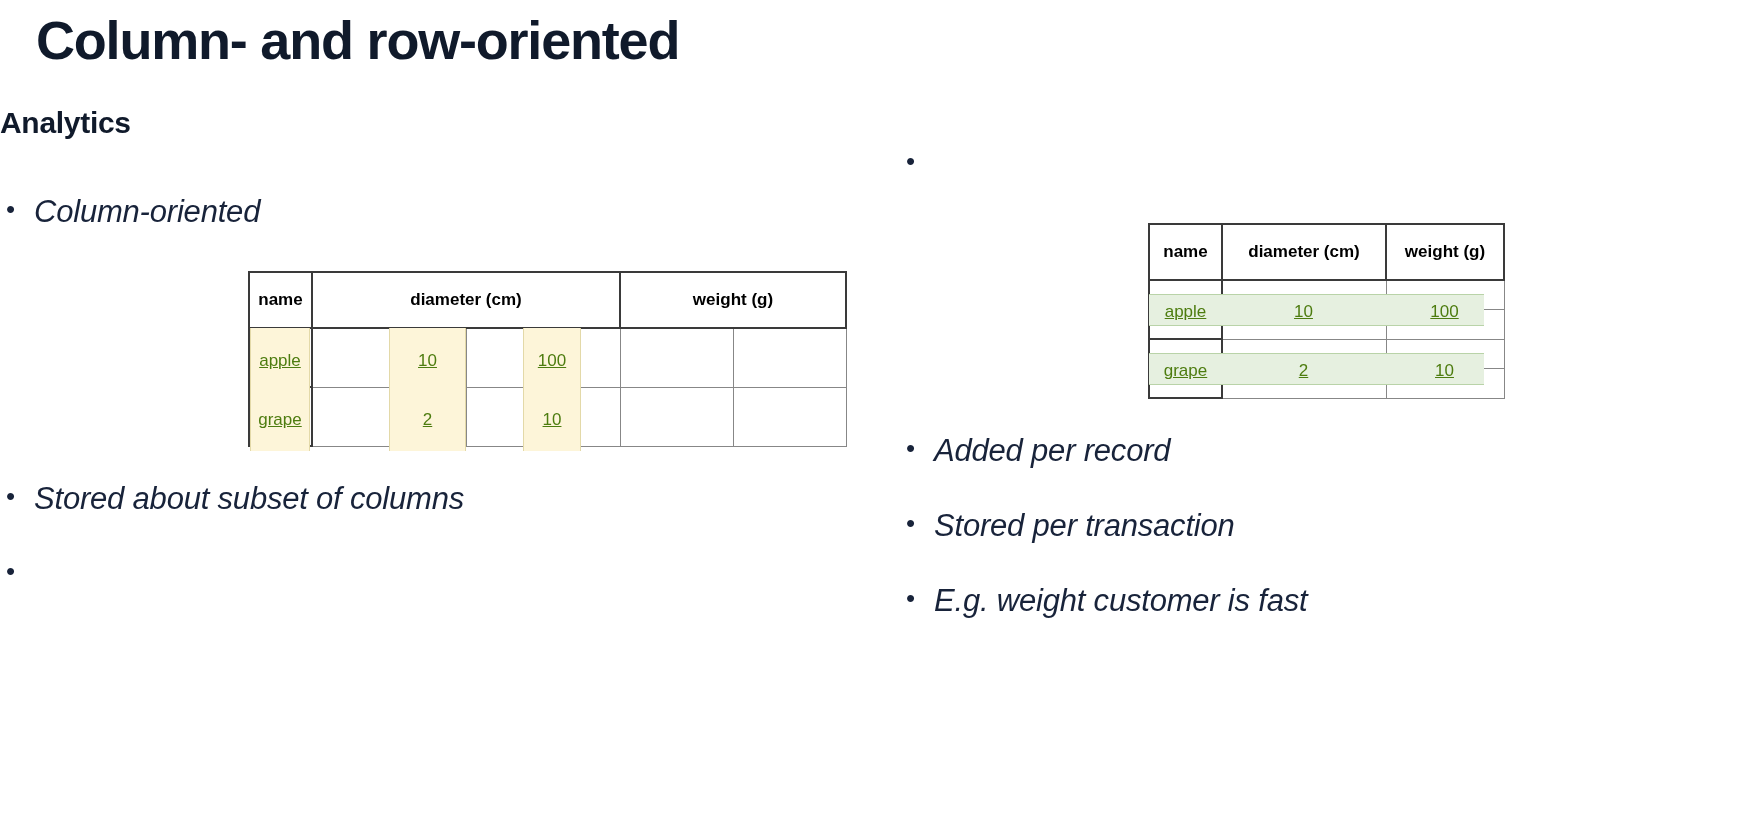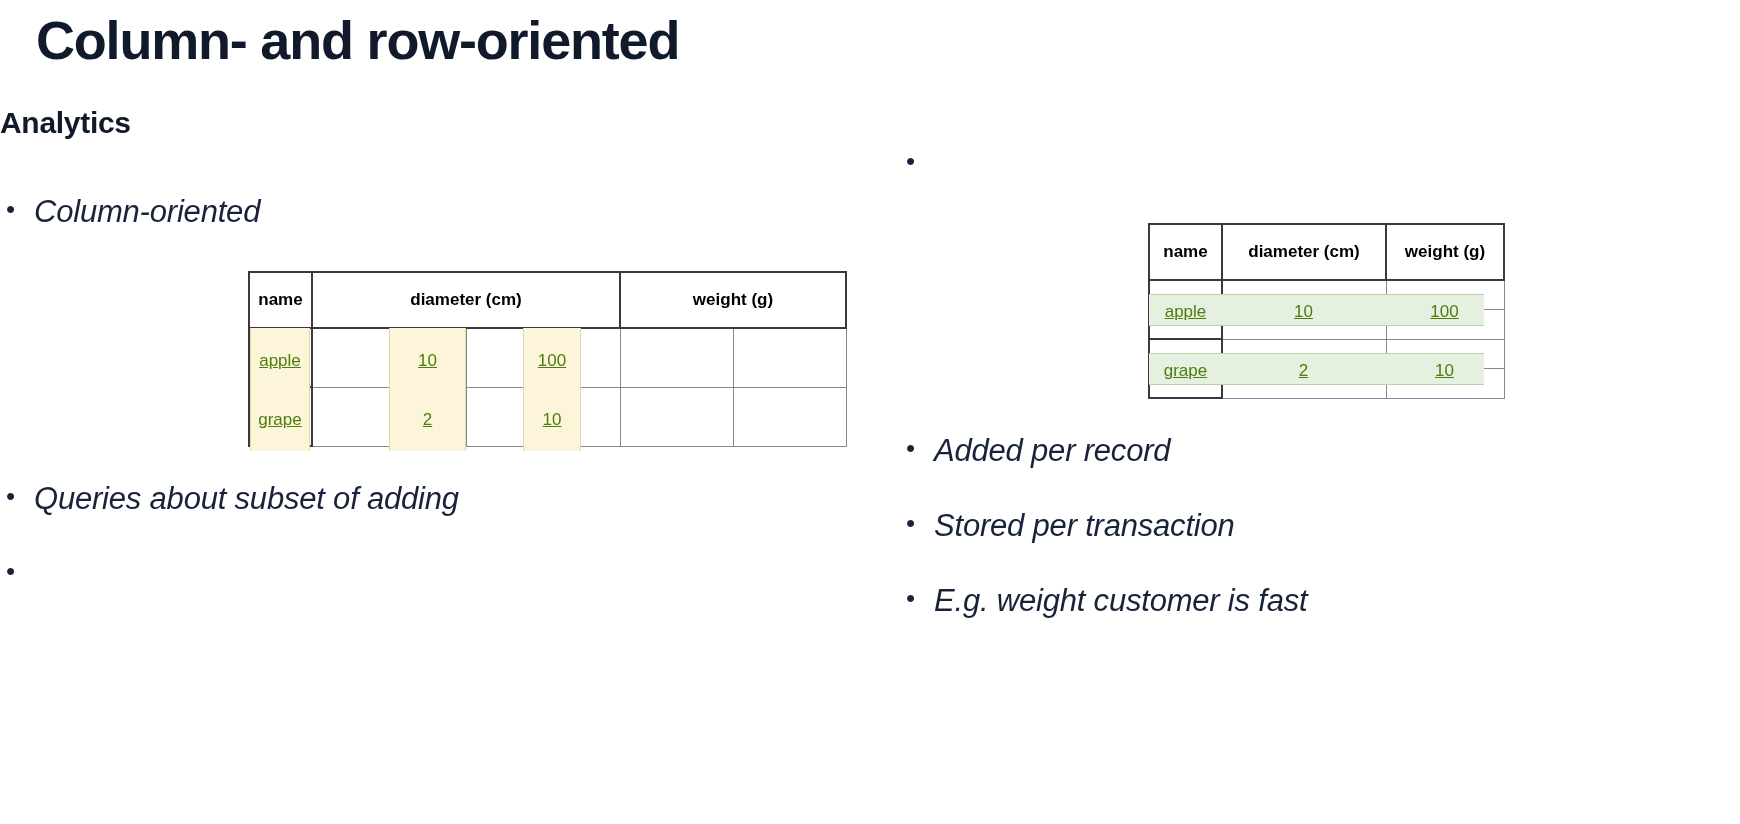--- a/index.html
+++ b/index.html
@@ -212,21 +212,21 @@
       <div class="cellval ctr" style="left:389px; top:80px; width:77px;">10</div>
       <div class="cellval ctr" style="left:523px; top:80px; width:58px;">100</div>
       <div class="cellval ctr" style="left:250px; top:139px; width:60px;">grape</div>
       <div class="cellval ctr" style="left:389px; top:139px; width:77px;">2</div>
       <div class="cellval ctr" style="left:523px; top:139px; width:58px;">10</div>
     </div>
 
     <div class="bullet-group-b">
       <div class="bullet">
         <span class="dot">•</span>
-        <span class="btext">Queries about subset of adding</span>
+        <span class="btext">Stored about subset of columns</span>
       </div>
       <div class="bullet">
         <span class="dot">•</span>
       </div>
     </div>
 
   </div>
 
   <div class="col col-right">
 

